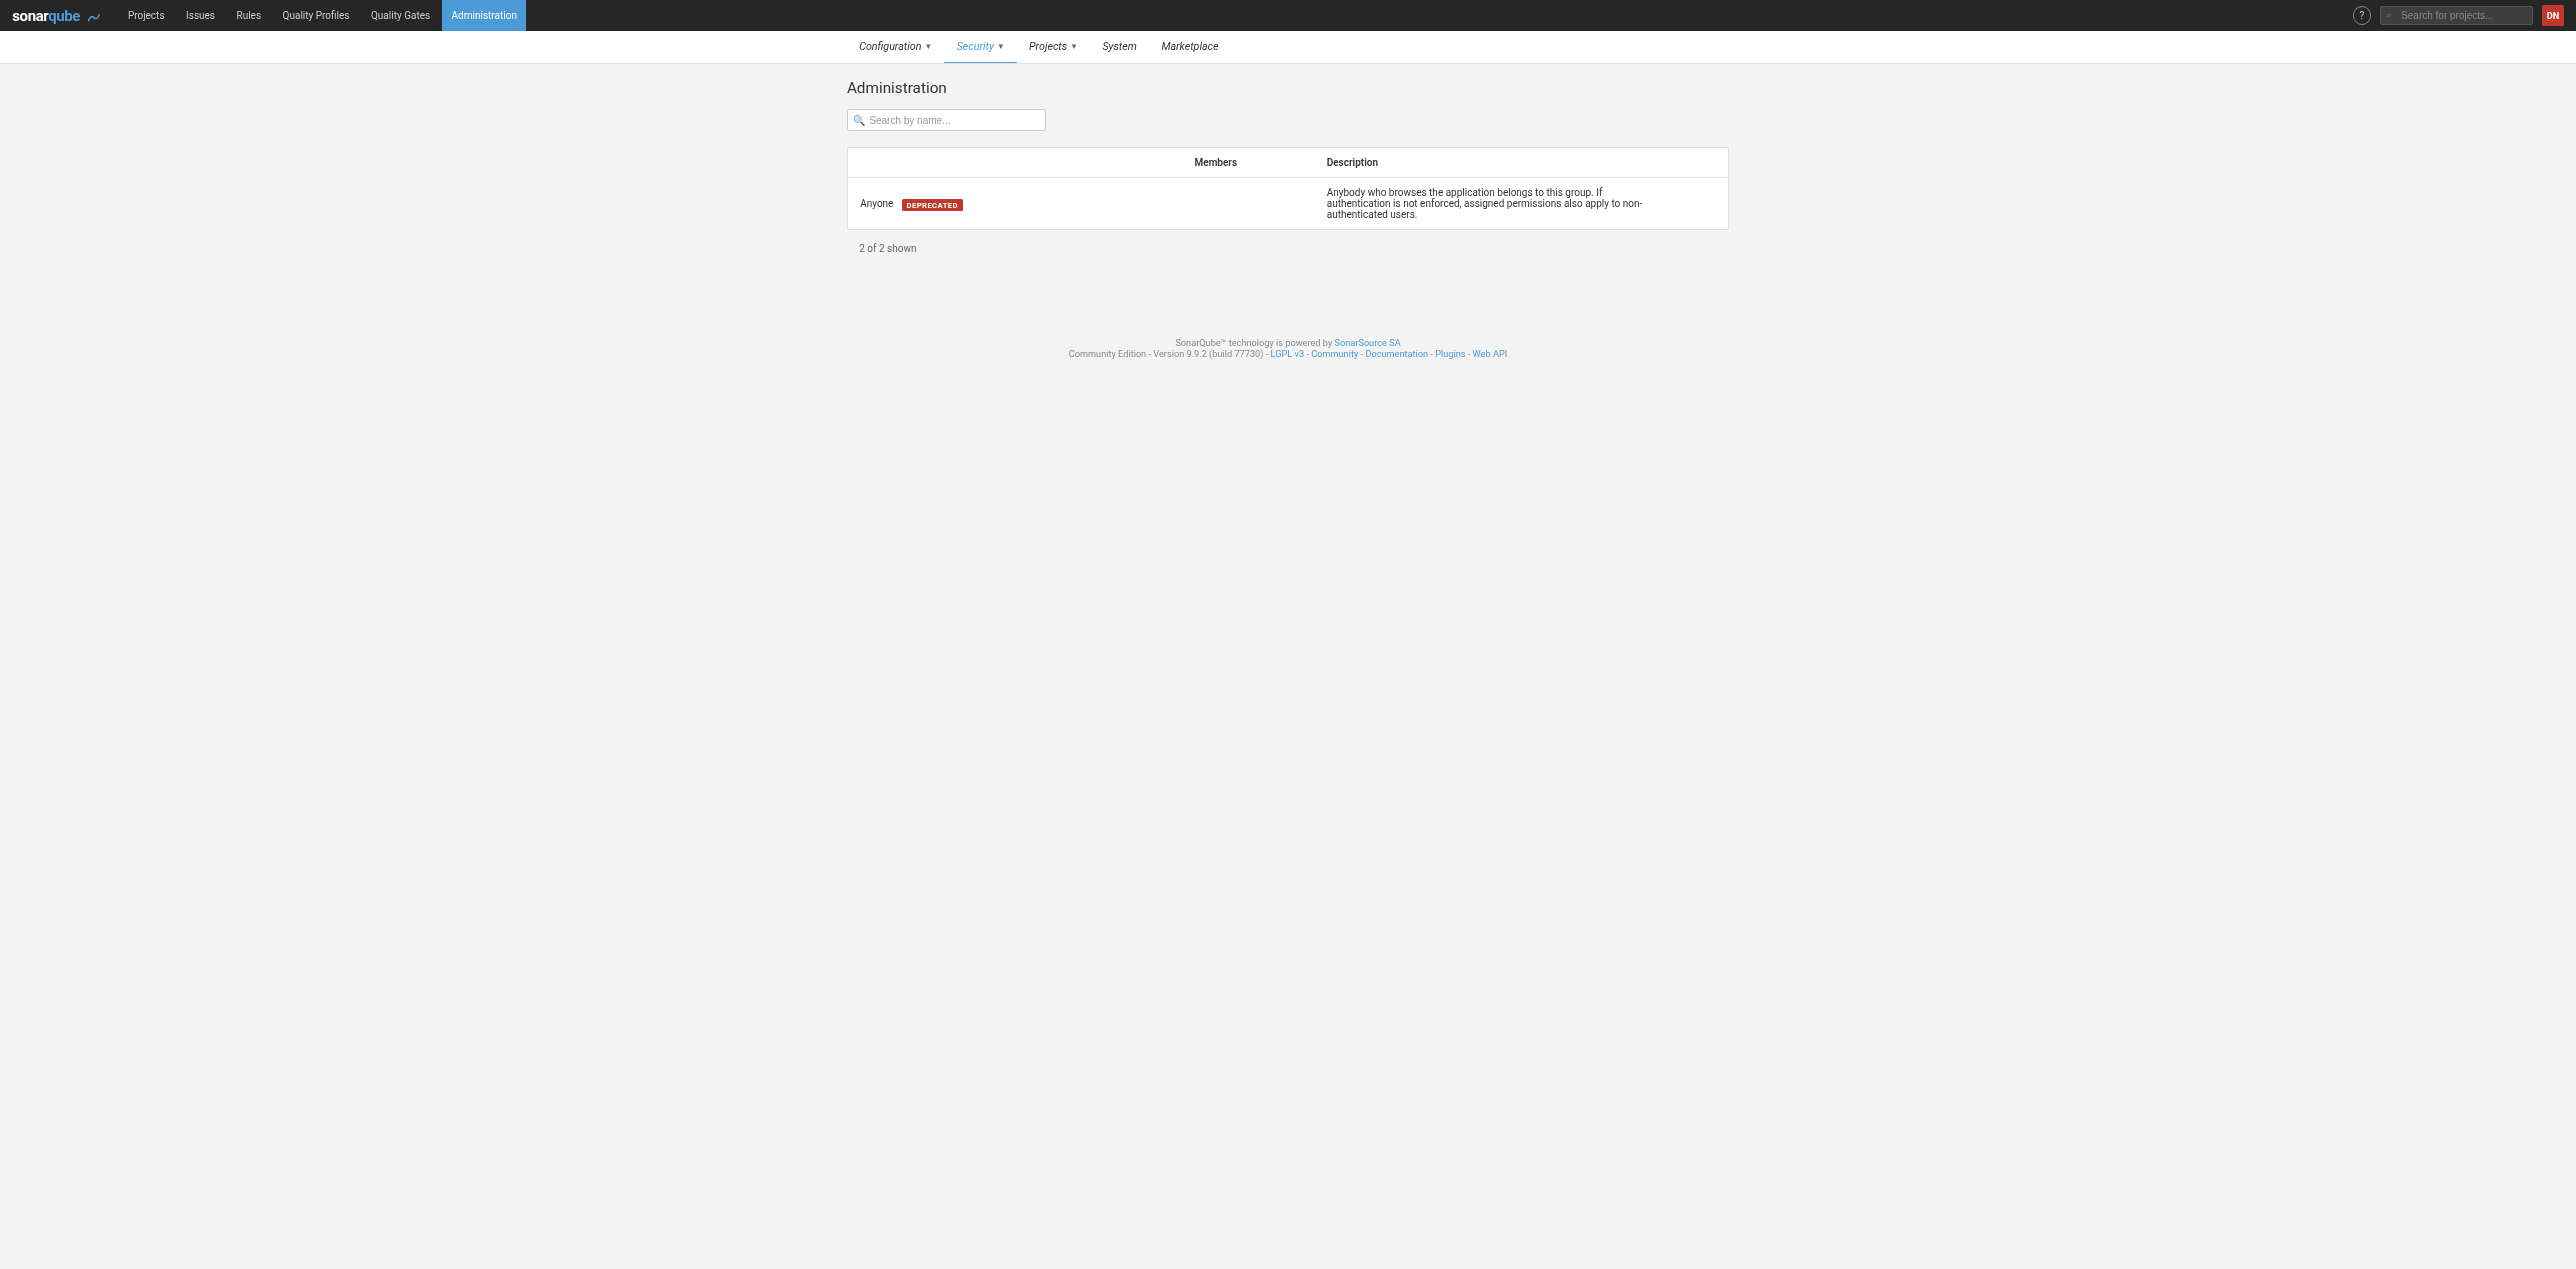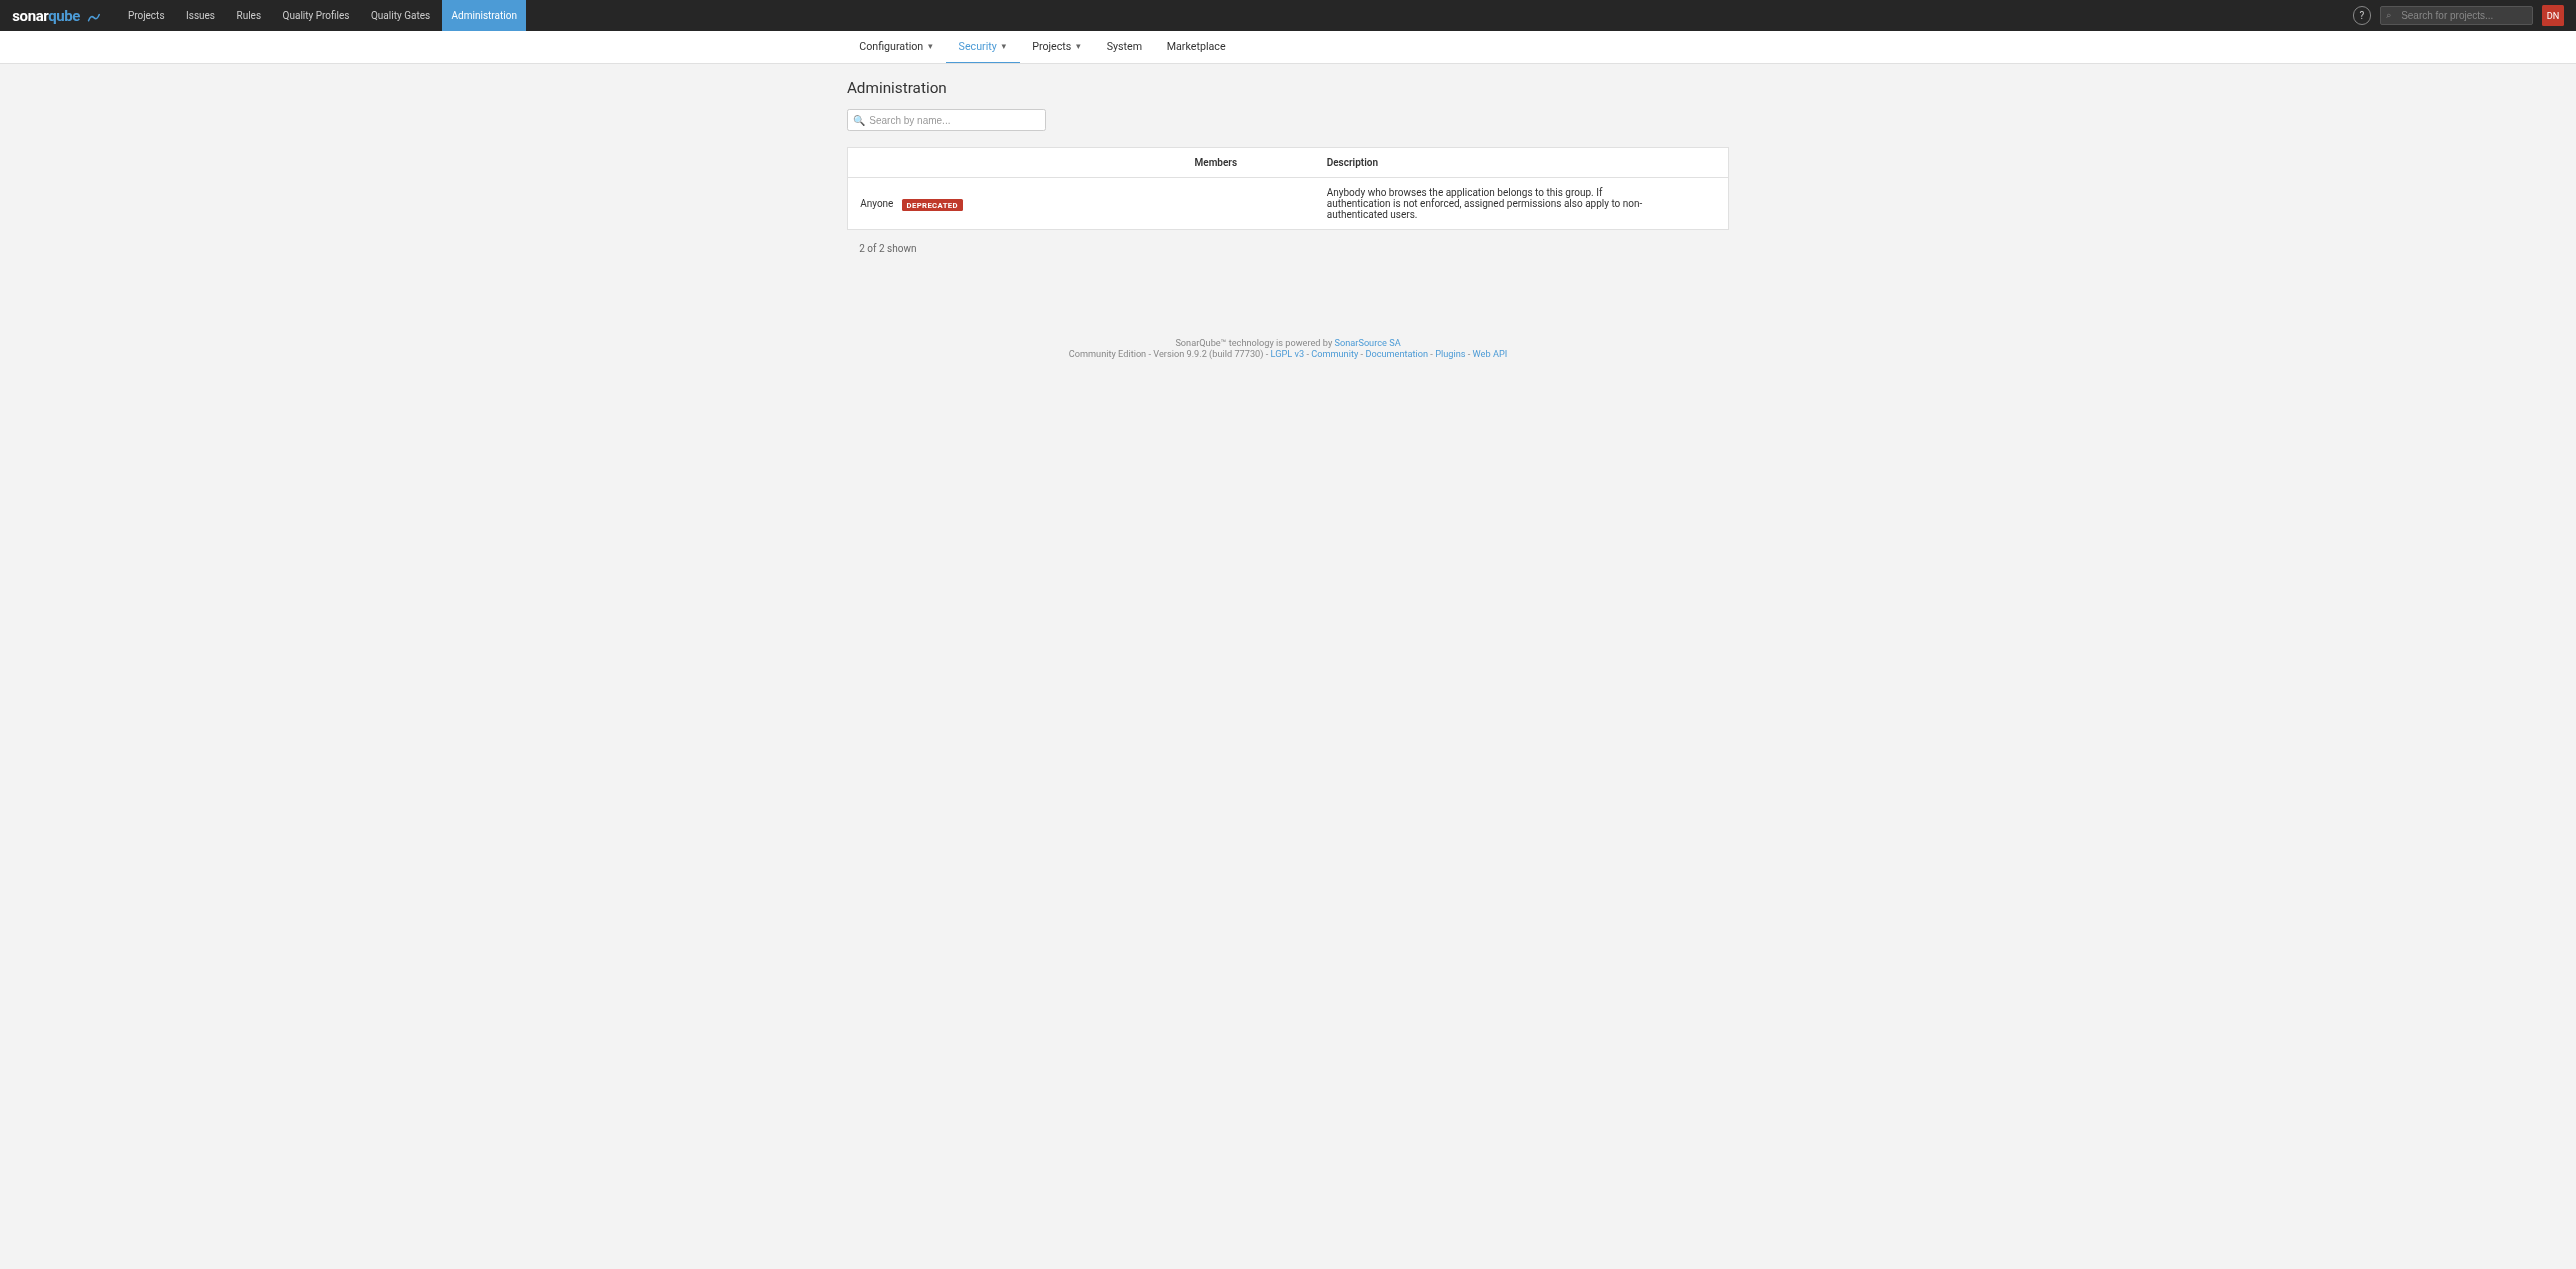--- a/index.html
+++ b/index.html
@@ -84,21 +84,21 @@
       outline: none;
     }
     .search-wrapper input::placeholder { color: #888; }
     .user-avatar {
       background: #c0392b;
       color: #fff;
       width: 21.4px; height: 21.4px;
       border-radius: 1.5px;
       display: flex; align-items: center; justify-content: center;
       font-size: 9.2px;
-      font-weight: normal;
+      font-weight: bold;
       cursor: pointer;
     }
 
     
     .page-wrapper {
       max-width: 919px;
       margin: 0 auto;
       padding: 15.3px 18.4px;
     }
 
@@ -111,20 +111,21 @@
     .sub-nav-item {
       padding: 9.2px 12.3px;
       font-size: 10.7px;
       color: #333;
       cursor: pointer;
       border-bottom: 1.5px solid transparent;
       margin-bottom: -0.8px;
       display: flex;
       align-items: center;
       gap: 3.1px;
+      font-style: italic;
     }
     .sub-nav-item.active {
       color: #4c9bd6;
       border-bottom: 1.5px solid #4c9bd6;
     }
     .dropdown-arrow {
       font-size: 7.7px;
       color: #666;
     }
 

